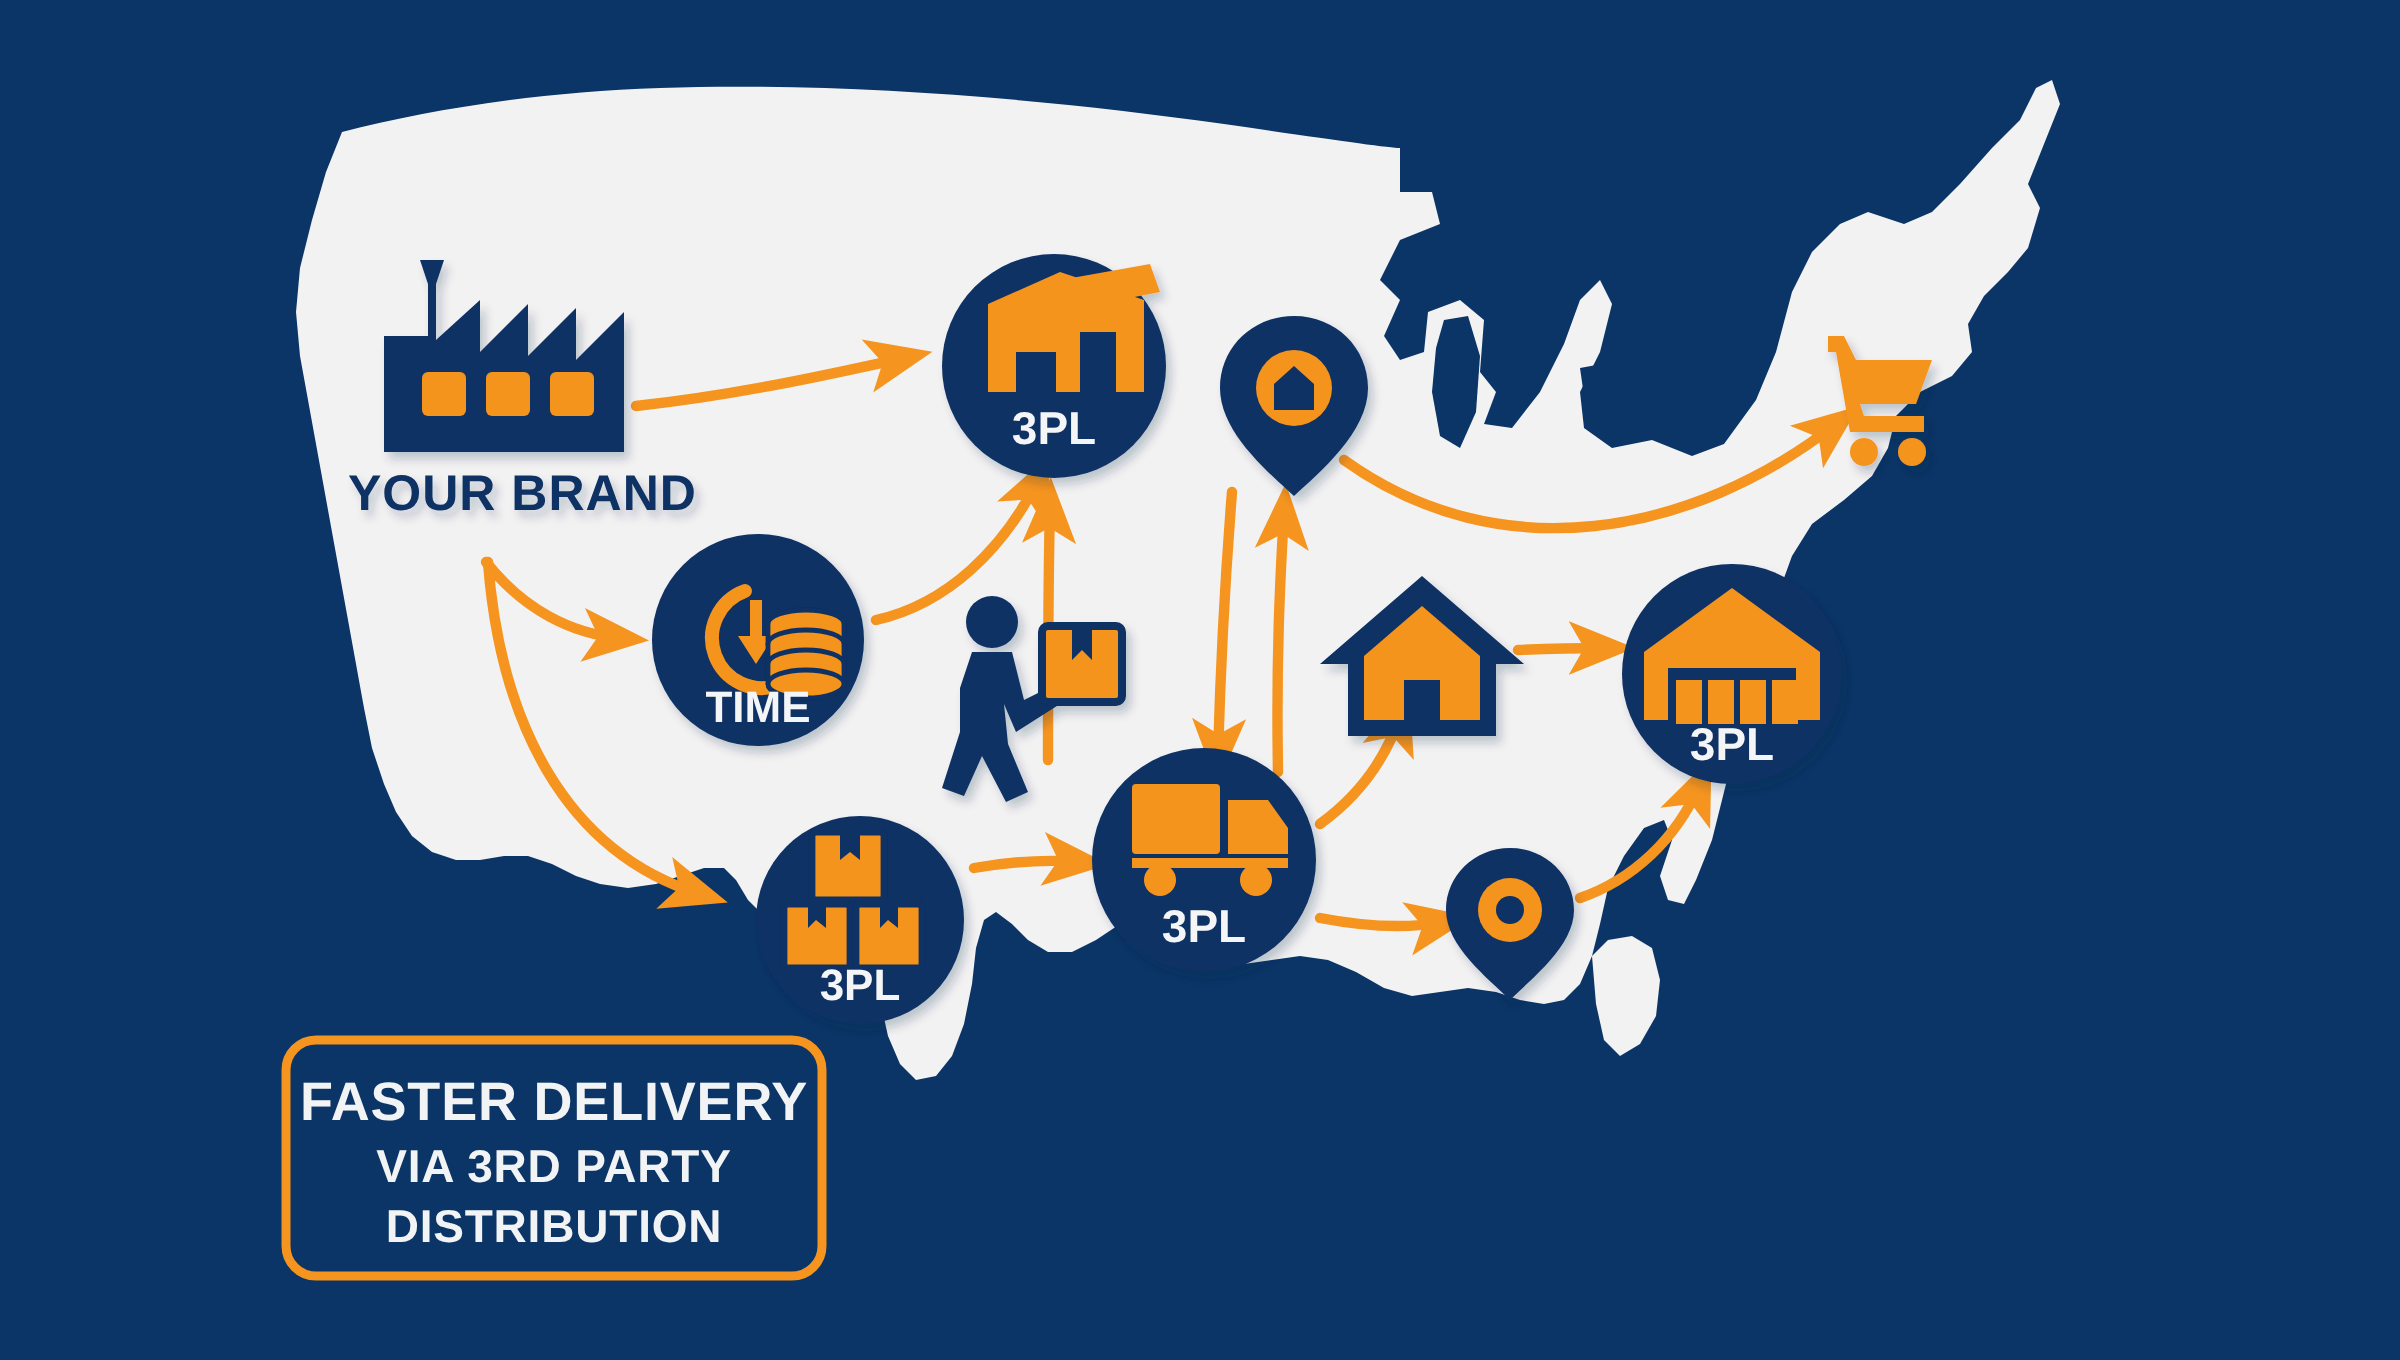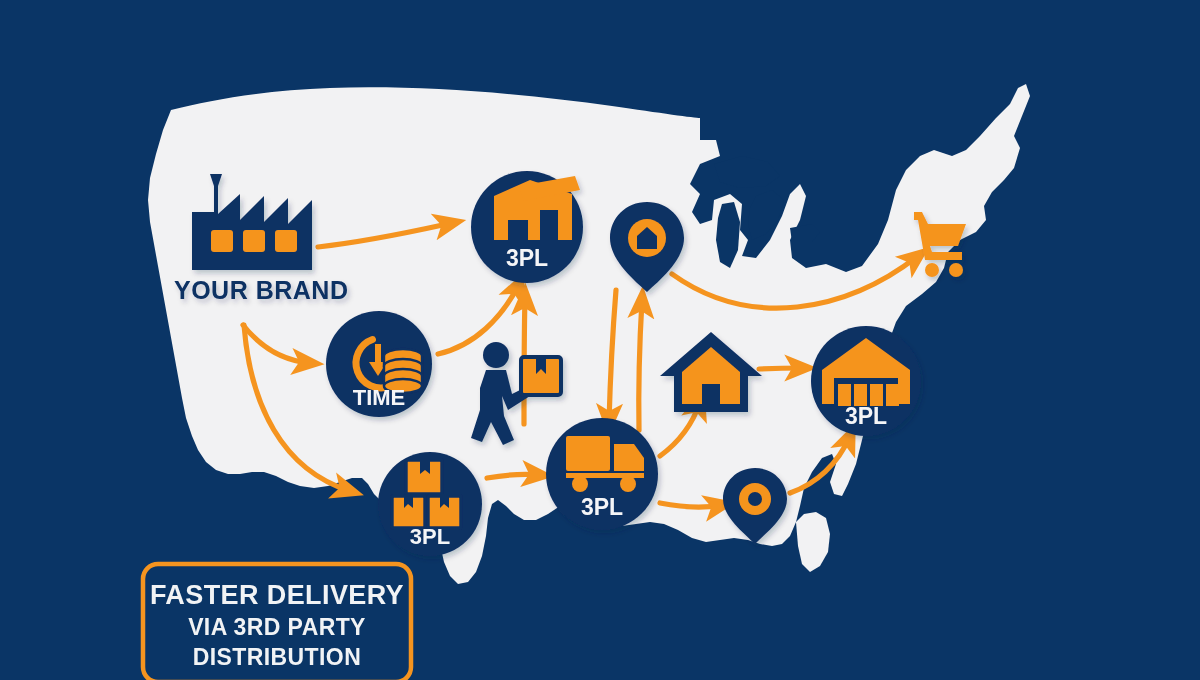--- a/index.html
+++ b/index.html
@@ -3,21 +3,21 @@
 <meta charset="utf-8">
 <title>Faster Delivery via 3rd Party Distribution</title>
 <style>
   html,body{margin:0;padding:0;}
   body{
     width:1200px;height:680px;overflow:hidden;
     background:#0a3566;
     font-family:"Liberation Sans","DejaVu Sans",sans-serif;
     position:relative;
   }
-  #stage{position:absolute;inset:0;width:1200px;height:552px;margin-top:44px;}
+  #stage{position:absolute;inset:0;width:1200px;height:552px;}
   svg#scene{display:block;width:1200px;height:680px;}
   .node-label{
     font-family:"Liberation Sans","DejaVu Sans",sans-serif;
     font-weight:bold;
     fill:#f4f5f7;
     text-anchor:middle;
     paint-order:stroke;
   }
   .brand-label{
     font-family:"Liberation Sans","DejaVu Sans",sans-serif;

